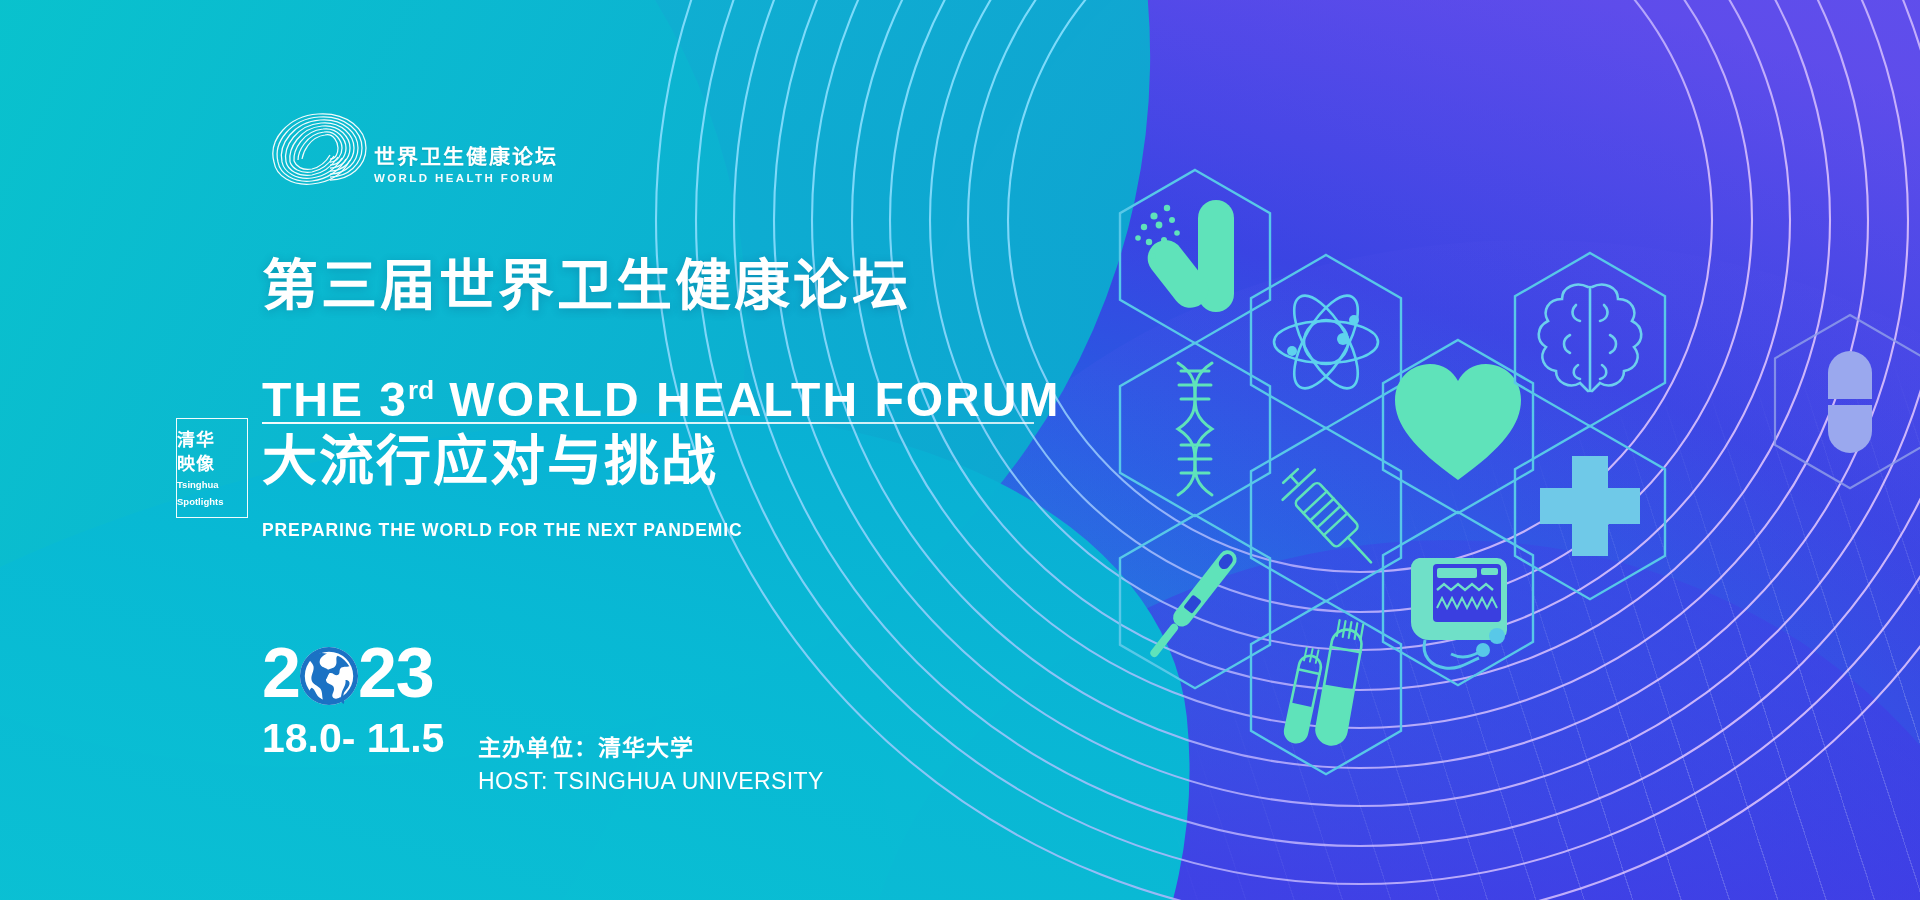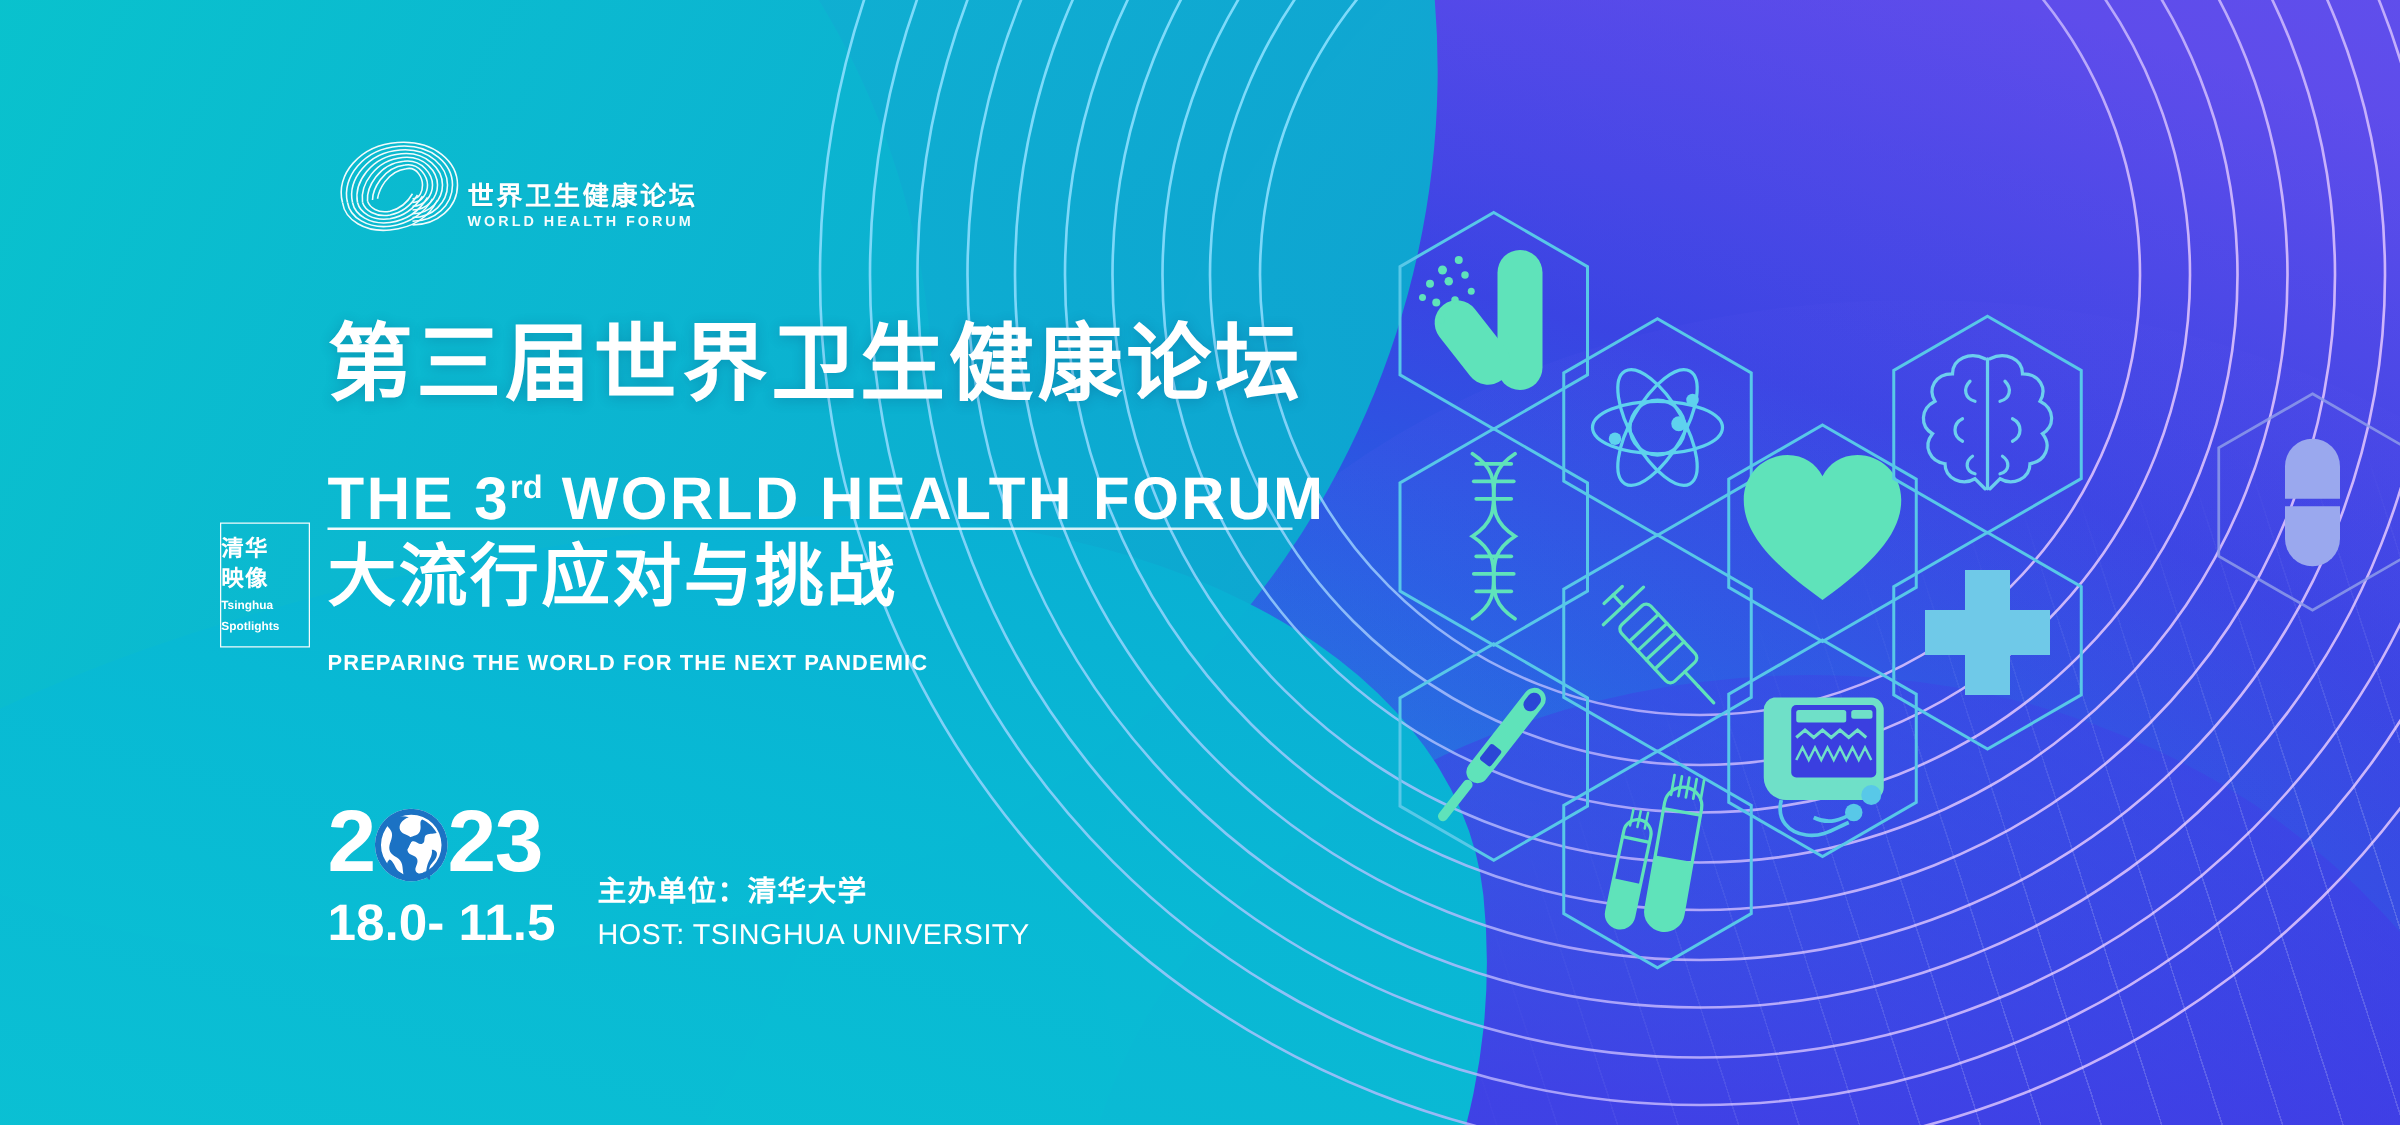--- a/index.html
+++ b/index.html
@@ -80,21 +80,21 @@
     white-space:nowrap;text-shadow:0 1px 2px rgba(0,0,0,.10);
   }
   .logo-en{
     color:#ffffff;font-size:11.5px;letter-spacing:2.4px;margin-top:3px;
     font-weight:600;white-space:nowrap;opacity:.96;
   }
 
   
   .title-cn{
     position:absolute;left:262px;top:258px;
-    color:#ffffff;font-size:68px;line-height:1;letter-spacing:3px;font-weight:700;
+    color:#ffffff;font-size:56px;line-height:1;letter-spacing:3px;font-weight:700;
     font-family:"DejaVu Sans","Liberation Sans",sans-serif;
     white-space:nowrap;text-shadow:0 2px 10px rgba(3,40,90,.22);
   }
   .title-en{
     position:absolute;left:262px;top:352px;
     color:#ffffff;font-size:48px;line-height:1;letter-spacing:2.0px;font-weight:700;
     white-space:nowrap;
     margin-top:24px;
   }
   .title-en .ord{font-size:26px;vertical-align:super;letter-spacing:0;}
@@ -138,21 +138,21 @@
   .year .globe svg{display:block;width:100%;height:100%;}
   .dates{
     position:absolute;left:262px;top:718px;
     color:#ffffff;font-size:41px;line-height:1;font-weight:700;letter-spacing:0px;
     white-space:nowrap;
   }
 
   .host{position:absolute;left:478px;top:700px;}
   .host-cn{
     color:#ffffff;font-size:23px;line-height:1.25;font-weight:700;letter-spacing:1px;
-    font-family:"DejaVu Sans","Liberation Sans",sans-serif;white-space:nowrap;
+    font-family:"DejaVu Sans","Liberation Sans",sans-serif;white-space:nowrap;margin-top:34px;
   }
   .host-en{
     color:#ffffff;font-size:23px;line-height:1.3;font-weight:500;letter-spacing:.4px;
     margin-top:4px;white-space:nowrap;
   }
 
   
   .hexes{position:absolute;left:1120px;top:150px;width:800px;height:650px;}
   .hexes svg{display:block;width:100%;height:100%;overflow:visible;}
 </style>

